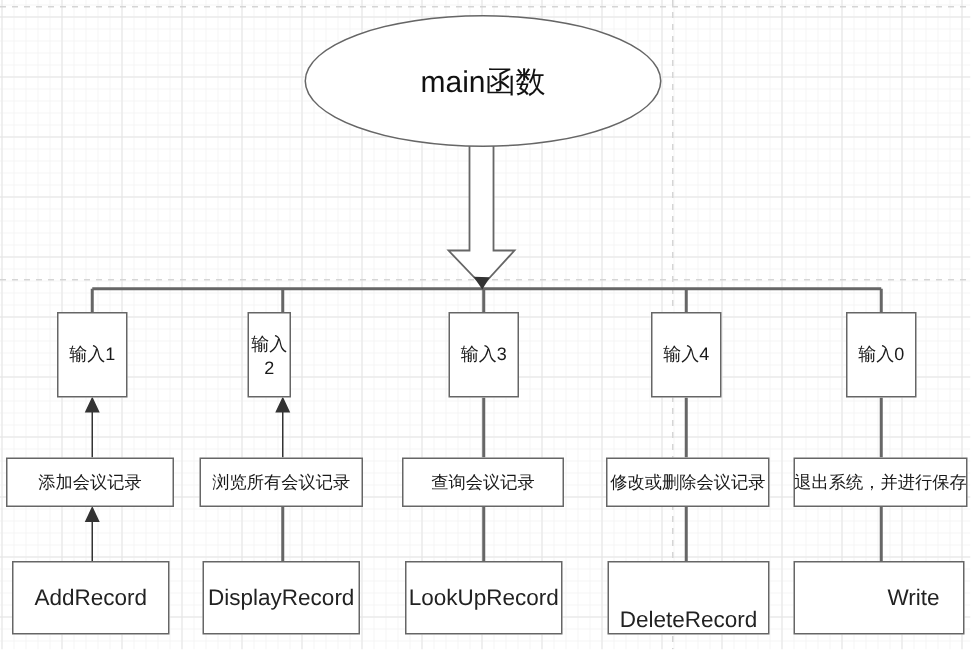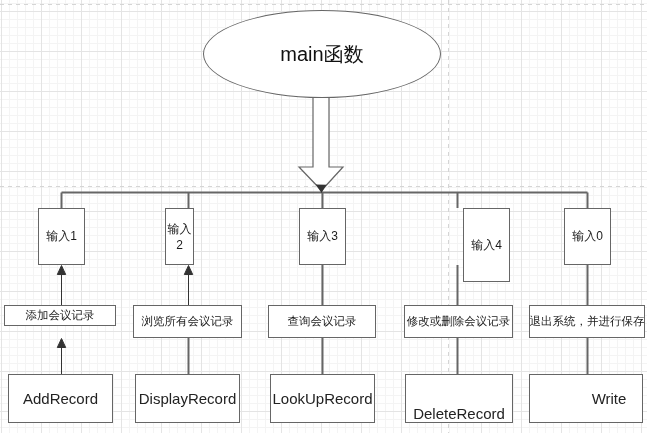--- a/index.html
+++ b/index.html
@@ -83,28 +83,28 @@
 
   <div class="node input-node" style="left:38px;top:208px;width:47px;height:57px;">
     <span>输入1</span>
   </div>
   <div class="node input-node" style="left:165px;top:208px;width:29px;height:57px;">
     <span>输入2</span>
   </div>
   <div class="node input-node" style="left:299px;top:208px;width:47px;height:57px;">
     <span>输入3</span>
   </div>
-  <div class="node input-node" style="left:434px;top:208px;width:47px;height:74px;margin-left:29px;">
+  <div class="node input-node" style="left:434px;top:208px;width:47px;height:57px;">
     <span>输入4</span>
   </div>
   <div class="node input-node" style="left:564px;top:208px;width:47px;height:57px;">
     <span>输入0</span>
   </div>
 
-  <div class="node action-node" style="left:4px;top:305px;width:112px;height:21px;">
+  <div class="node action-node" style="left:4px;top:305px;width:112px;height:33px;">
     <span>添加会议记录</span>
   </div>
   <div class="node action-node" style="left:133px;top:305px;width:109px;height:33px;">
     <span>浏览所有会议记录</span>
   </div>
   <div class="node action-node" style="left:268px;top:305px;width:108px;height:33px;">
     <span>查询会议记录</span>
   </div>
   <div class="node action-node" style="left:404px;top:305px;width:109px;height:33px;">
     <span>修改或删除会议记录</span>

